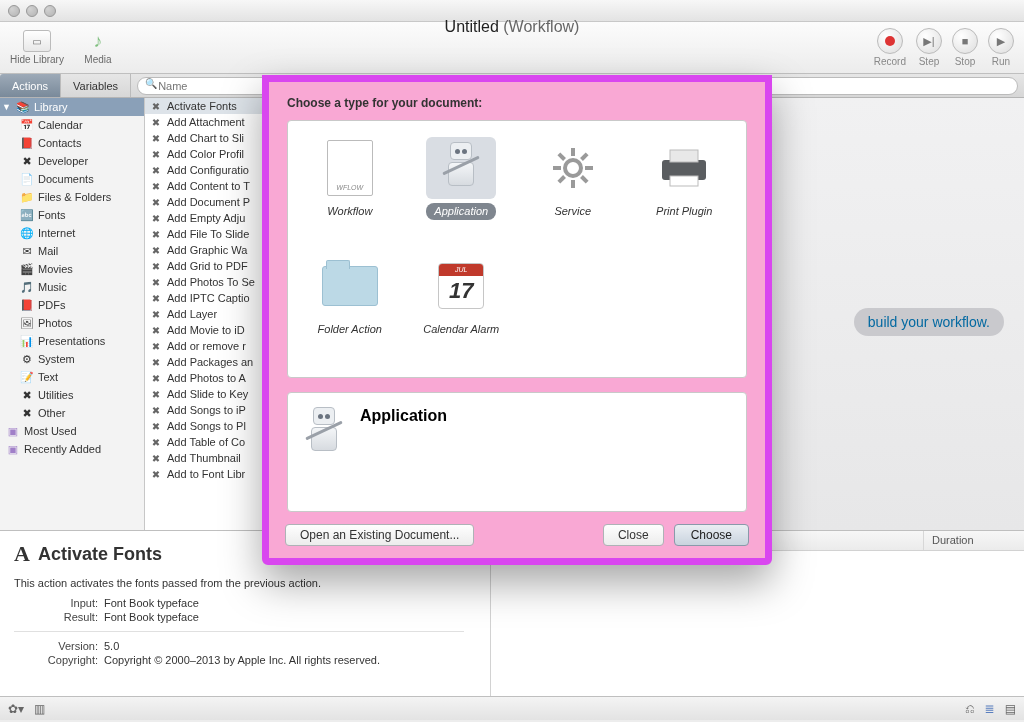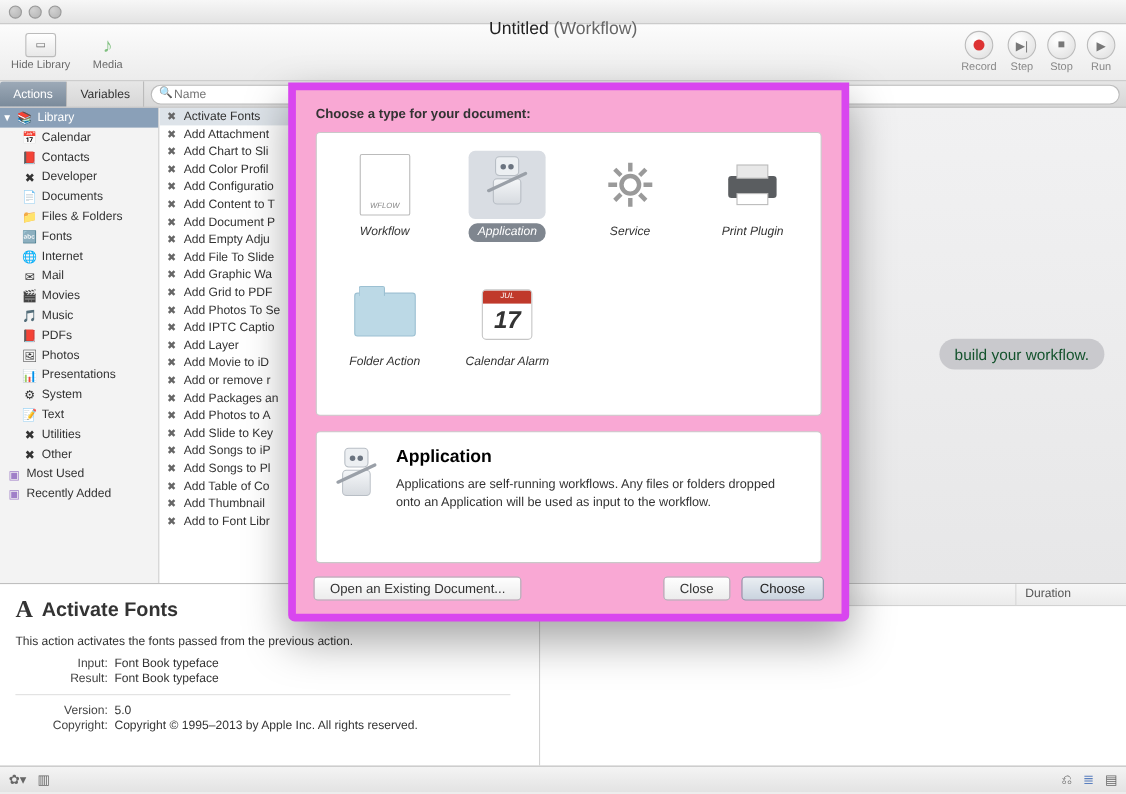--- a/index.html
+++ b/index.html
@@ -41,21 +41,21 @@
 .side-item.header { background:#8aa0b8; color:#fff; padding:2px 2px; }
 .side-item.header .tri { color:#fff; }
 .side-icon { width:14px; height:14px; display:inline-flex; align-items:center; justify-content:center; font-size:11px; }
 
 .actions-col { width: 120px; background:#fff; border-right:1px solid #c7c7c7; overflow:hidden; }
 .actions-col .a-item { display:flex; align-items:center; gap:4px; font-size:11px; padding:1px 4px; color:#333; white-space:nowrap; }
 .actions-col .a-item.sel { background:#dde3e9; }
 .a-icon { width:14px; height:14px; display:inline-flex; align-items:center; justify-content:center; font-size:10px; color:#666; }
 
 .canvas { flex:1; background: linear-gradient(#f1f1f2,#e7e7e8); position:relative;}
-.canvas-hint { position:absolute; top:210px; right:20px; color:#14532d; font-size:14px; background:#c9c9cd; padding:6px 14px; border-radius:14px; }
+.canvas-hint { position:absolute; top:210px; right:20px; color:#0369a1; font-size:14px; background:#c9c9cd; padding:6px 14px; border-radius:14px; }
 
 
 .info { height: 166px; border-top:1px solid #bfbfbf; background:#fff; display:flex; }
 .info-left { width: 490px; padding: 10px 14px 4px 14px; font-size:11px; color:#333; }
 .info-left h2 { font-size:18px; font-weight:bold; margin-bottom:10px; display:flex; align-items:center; gap:8px; }
 .info-left h2 .big-a { font-size:22px; font-family: Georgia, serif; }
 .info-row { display:flex; gap:6px; margin:2px 0; }
 .info-row .k { width: 84px; text-align:right; font-weight:normal; color:#444; }
 .info-divider { height:1px; background:#e0e0e0; margin:8px 0; width: 450px; }
 .info-right { flex:1; border-left:1px solid #d2d2d2; }
@@ -391,21 +391,21 @@
         <span class="k">Result:</span>
         <span>Font Book typeface</span>
       </div>
     <div class="info-divider"></div>
     <div class="info-row">
         <span class="k">Version:</span>
         <span>5.0</span>
       </div>
     <div class="info-row">
         <span class="k">Copyright:</span>
-        <span>Copyright © 1995–2013 by Apple Inc. All rights reserved.</span>
+        <span>Copyright © 2000–2013 by Apple Inc. All rights reserved.</span>
       </div>
   </div>
   <div class="info-right">
     <div class="hdr">
       <span></span>
       <span>Duration</span>
     </div>
   </div>
 </div>
 
@@ -491,21 +491,20 @@
     <div class="desc-box">
       <div class="dicon">
         <div class="robot">
             <div class="head"></div>
             <div class="pipe"></div>
             <div class="body"></div>
           </div>
       </div>
       <div>
         <h4>Application</h4>
-        <p>Applications are self-running workflows. Any files or folders dropped onto an Application will be used as input to the workflow.</p>
       </div>
     </div>
   </div>
   <div class="sheet-buttons">
     <button class="btn">Open an Existing Document...</button>
     <div class="gap"></div>
     <button class="btn">Close</button>
     <button class="btn default">Choose</button>
   </div>
 </div>

